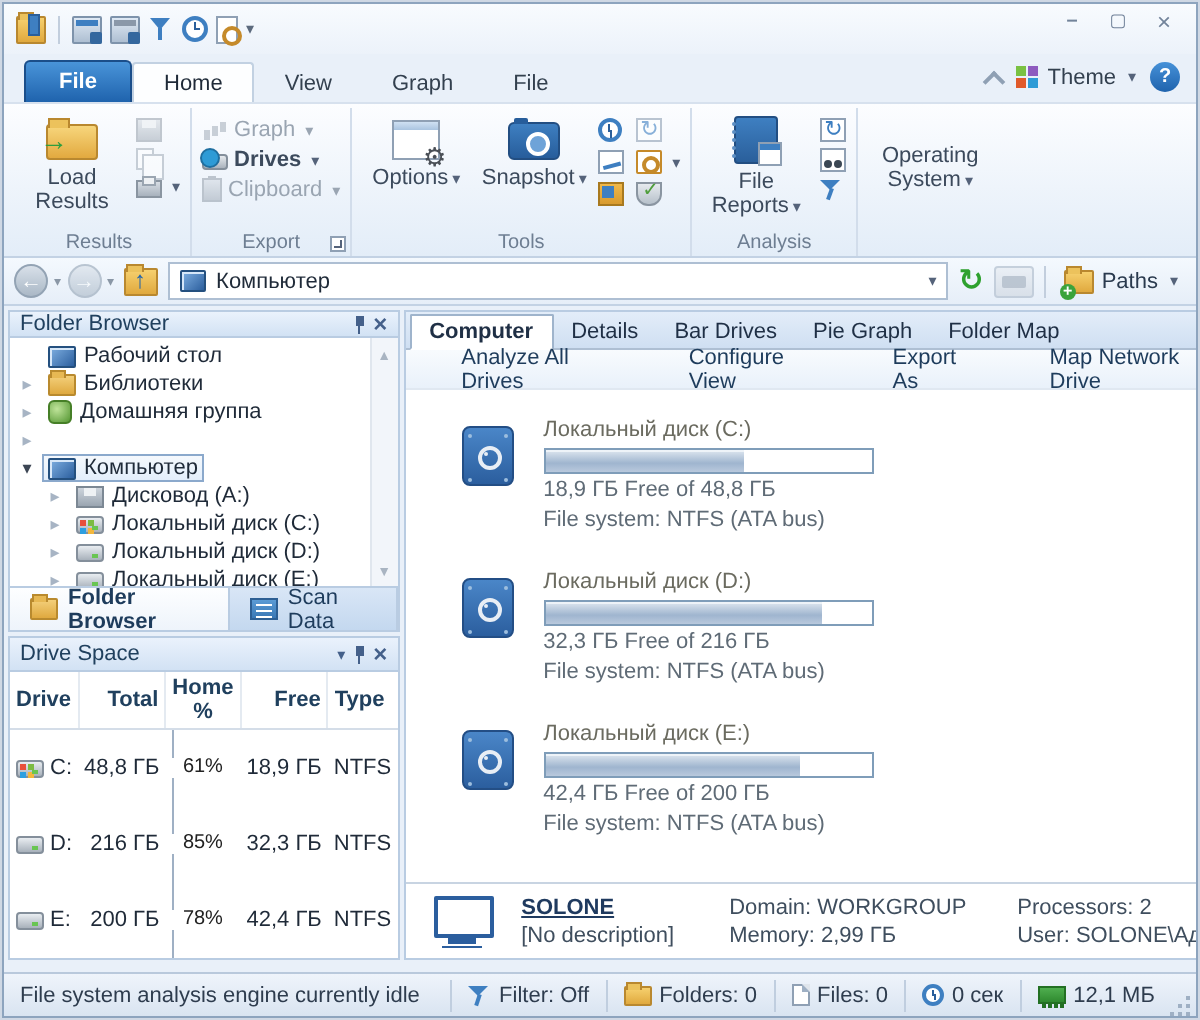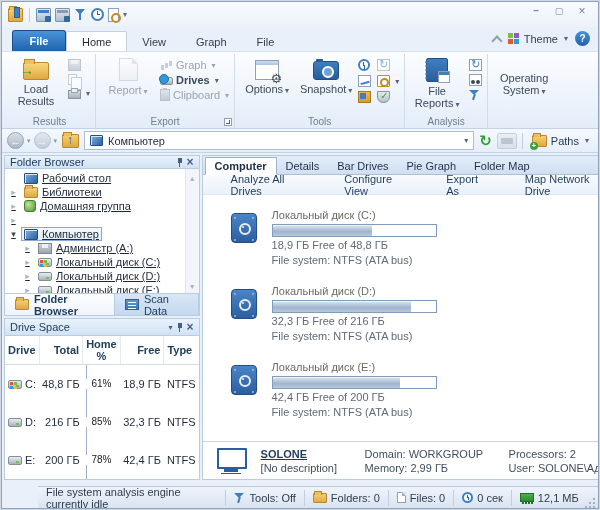--- a/index.html
+++ b/index.html
@@ -132,21 +132,21 @@
   .panel-hdr .grow{flex:1;}
   .pin{width:4px;height:8px;position:relative;display:inline-block;}
   .pin::before{content:"";position:absolute;left:0;top:0;width:4px;height:5px;background:#44608a;}
   .pin::after{content:"";position:absolute;left:1.5px;top:5px;width:1px;height:4px;background:#44608a;}
   .xbtn{color:#44608a;font-size:12px;line-height:10px;font-weight:bold;}
   .hdr-dd{font-size:8px;color:#44608a;}
   .tree{background:#fff;border:1px solid #b9cce2;border-top:none;height:168px;position:relative;overflow:hidden;padding:2px 16px 0 2px;}
   .tree-scroll{position:absolute;right:0;top:0;bottom:0;width:14px;background:#f2f5fa;border-left:1px solid #e0e6ee;display:flex;flex-direction:column;justify-content:space-between;align-items:center;padding:2px 0;}
   .tri-up::before{content:"▲";font-size:7px;color:#a9b4c2;}
   .tri-dn::before{content:"▼";font-size:7px;color:#a9b4c2;}
-  .tree-item{height:14px;display:flex;align-items:center;gap:3px;white-space:nowrap;text-decoration:underline;}
+  .tree-item{height:14px;display:flex;align-items:center;gap:3px;white-space:nowrap;}
   .expander{width:9px;flex:none;text-align:center;font-size:9px;line-height:9px;}
   .expander.collapsed::before{content:"▸";color:#a7b4c4;}
   .expander.expanded::before{content:"▾";color:#3c4654;}
   .tree-label{padding:0 2px;border:1px solid transparent;}
   .tree-label.selected{border-color:#8ba9cc;background:linear-gradient(#f5f9fd,#e3eefb);}
   .ico{display:inline-block;width:14px;height:11px;position:relative;flex:none;}
   .ico.desktop,.ico.computer{background:linear-gradient(135deg,#7fb0e2,#2c5f9e);border:1px solid #24507f;border-radius:1px;box-shadow:inset 1px 1px 0 #d6e7f8;}
   .ico.library{background:linear-gradient(#f3cf7a,#dfa93f);border:1px solid #b98a2e;border-radius:1px;}
   .ico.library::before{content:"";position:absolute;top:-3px;left:0;width:6px;height:3px;background:#e7b853;border:1px solid #b98a2e;border-bottom:none;}
   .ico.homegroup{width:12px;height:12px;background:radial-gradient(circle at 35% 35%,#bfe49a,#549632);border-radius:3px;border:1px solid #467f27;}
@@ -193,21 +193,21 @@
   .de-fill{position:absolute;left:0;top:0;bottom:0;background:linear-gradient(#dfe7f0,#9fb5cf 60%,#b9c9dd);box-shadow:inset 0 1px 0 #eef3f8;}
   .de-free,.de-fs{color:#5f6b76;line-height:13px;}
   .comp-info{border-top:1px solid #c8d4e2;height:38px;display:flex;align-items:center;gap:14px;padding:0 0 0 12px;color:#3f4e5e;overflow:hidden;}
   .monitor-ico{width:32px;height:26px;position:relative;flex:none;}
   .monitor-ico::before{content:"";position:absolute;left:2px;top:0;width:26px;height:17px;border:2px solid #2b5e9e;background:#fff;border-radius:1px;}
   .monitor-ico::after{content:"";position:absolute;left:9px;bottom:2px;width:14px;height:3px;background:#2b5e9e;box-shadow:0 3px 0 -1px #2b5e9e,-4px 3px 0 -1px #2b5e9e,4px 3px 0 -1px #2b5e9e;}
   .ci-col{display:flex;flex-direction:column;gap:2px;white-space:nowrap;}
   .ci-name{font-weight:bold;color:#1f3a5f;text-decoration:underline;}
 
   
-  .statusbar{position:absolute;left:0;right:0;bottom:0;height:22px;background:linear-gradient(#eff4fb,#d9e4f1);border-top:1px solid #b9c9dc;display:flex;align-items:center;color:#2e3c4e;margin-left:36px;}
+  .statusbar{position:absolute;left:0;right:0;bottom:0;height:22px;background:linear-gradient(#eff4fb,#d9e4f1);border-top:1px solid #b9c9dc;display:flex;align-items:center;color:#2e3c4e;}
   .sb-msg{width:292px;padding-left:8px;}
   .sb-cell{display:flex;align-items:center;gap:4px;padding:0 8px;border-left:1px solid #c0cedf;height:16px;white-space:nowrap;}
   .st-funnel{width:12px;height:12px;position:relative;}
   .st-funnel::before{content:"";position:absolute;left:0;top:1px;border-left:5px solid transparent;border-right:5px solid transparent;border-top:5px solid #3e7fc1;}
   .st-funnel::after{content:"";position:absolute;left:4px;top:5px;width:2px;height:6px;background:#3e7fc1;transform:rotate(18deg);}
   .st-folder{width:14px;height:10px;background:linear-gradient(#f6d06e,#e0a93e);border:1px solid #b9882f;border-radius:1px;position:relative;}
   .st-folder::before{content:"";position:absolute;top:-3px;left:0;width:6px;height:3px;background:#ecc25c;border:1px solid #b9882f;border-bottom:none;}
   .st-file{width:9px;height:11px;background:#fff;border:1px solid #8fa0b4;position:relative;}
   .st-file::after{content:"";position:absolute;right:-1px;top:-1px;border-top:4px solid #dfe5ec;border-left:4px solid #9fb0c4;}
   .st-clock{width:11px;height:11px;border:2px solid #3e7fc1;border-radius:50%;background:#fff;position:relative;}
@@ -265,24 +265,20 @@
         <span class="sic sic-save" style="opacity:.5"></span>
         <span class="sic sic-copy" style="opacity:.5"></span>
         <span class="smallrow dd">
             <span class="sic sic-print"></span>
           </span>
       </div>
       <div class="rgroup-label">Results</div>
     </div>
 
     <div class="rgroup">
-      <div class="bigbtn disabled">
-        <span class="ric ric-report"></span>
-        <span class="dd">Report</span>
-      </div>
       <div class="smallcol">
         <span class="smallrow disabled dd">
             <span class="sic sic-bars"></span>
             <span>Graph</span>
           </span>
         <span class="smallrow dd">
             <span class="sic sic-drive"></span>
             <span style="font-weight:bold">Drives</span>
           </span>
         <span class="smallrow disabled dd">
@@ -402,21 +398,21 @@
               <span class="tree-label selected" style="display:flex;align-items:center;gap:4px;">
                 <span class="ico computer"></span>
                 <span>Компьютер</span>
               </span>
             </div>
 
             <div class="tree-item" style="padding-left: 16px;">
               <span class="expander collapsed"></span>
               <span class="tree-label" style="display:flex;align-items:center;gap:4px;">
                 <span class="ico floppy"></span>
-                <span>Администр (A:)</span>
+                <span>Дисковод (A:)</span>
               </span>
             </div>
 
             <div class="tree-item" style="padding-left: 16px;">
               <span class="expander collapsed"></span>
               <span class="tree-label" style="display:flex;align-items:center;gap:4px;">
                 <span class="ico drive-win"></span>
                 <span>Локальный диск (C:)</span>
               </span>
             </div>
@@ -587,21 +583,21 @@
         </span>
       </div>
     </div>
 
   </div>
 
   <div class="statusbar">
     <span class="sb-msg">File system analysis engine currently idle</span>
     <span class="sb-cell">
         <span class="st-funnel"></span>
-        <span>Tools: Off</span>
+        <span>Filter: Off</span>
       </span>
     <span class="sb-cell">
         <span class="st-folder"></span>
         <span>Folders: 0</span>
       </span>
     <span class="sb-cell">
         <span class="st-file"></span>
         <span>Files: 0</span>
       </span>
     <span class="sb-cell">

